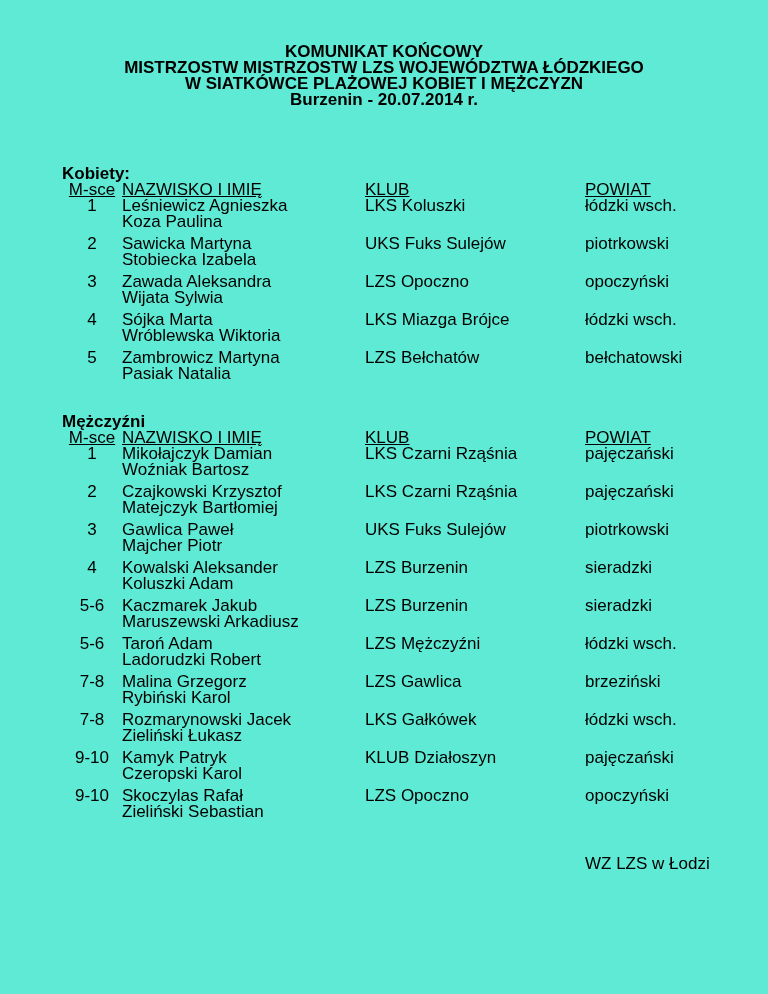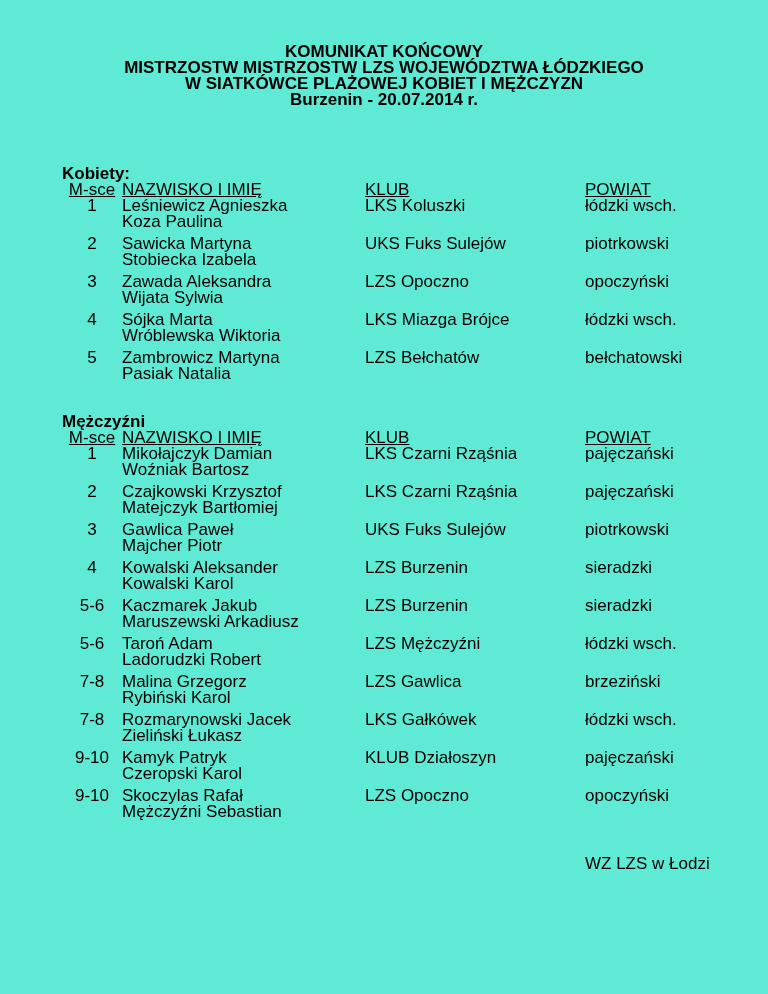--- a/index.html
+++ b/index.html
@@ -134,21 +134,21 @@
               <div class="player-line">Gawlica Paweł</div>
               <div class="player-line">Majcher Piotr</div>
             </div>
             <div class="c-club">UKS Fuks Sulejów</div>
             <div class="c-powiat">piotrkowski</div>
           </div>
           <div class="row">
             <div class="c-place">4</div>
             <div class="c-name">
               <div class="player-line">Kowalski Aleksander</div>
-              <div class="player-line">Kowalski Karol</div>
+              <div class="player-line">Koluszki Adam</div>
             </div>
             <div class="c-club">LZS Burzenin</div>
             <div class="c-powiat">sieradzki</div>
           </div>
           <div class="row">
             <div class="c-place">5-6</div>
             <div class="c-name">
               <div class="player-line">Kaczmarek Jakub</div>
               <div class="player-line">Maruszewski Arkadiusz</div>
             </div>
@@ -188,21 +188,21 @@
               <div class="player-line">Kamyk Patryk</div>
               <div class="player-line">Czeropski Karol</div>
             </div>
             <div class="c-club">KLUB Działoszyn</div>
             <div class="c-powiat">pajęczański</div>
           </div>
           <div class="row">
             <div class="c-place">9-10</div>
             <div class="c-name">
               <div class="player-line">Skoczylas Rafał</div>
-              <div class="player-line">Mężczyźni Sebastian</div>
+              <div class="player-line">Zieliński Sebastian</div>
             </div>
             <div class="c-club">LZS Opoczno</div>
             <div class="c-powiat">opoczyński</div>
           </div>
         </div>
     </div>
 
     <div class="footer">WZ LZS w Łodzi</div>
 
   </div>

